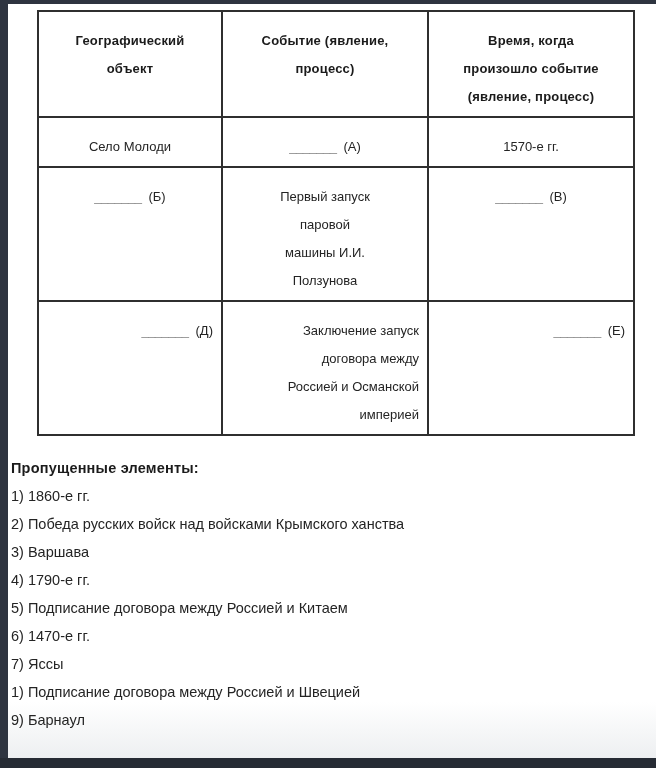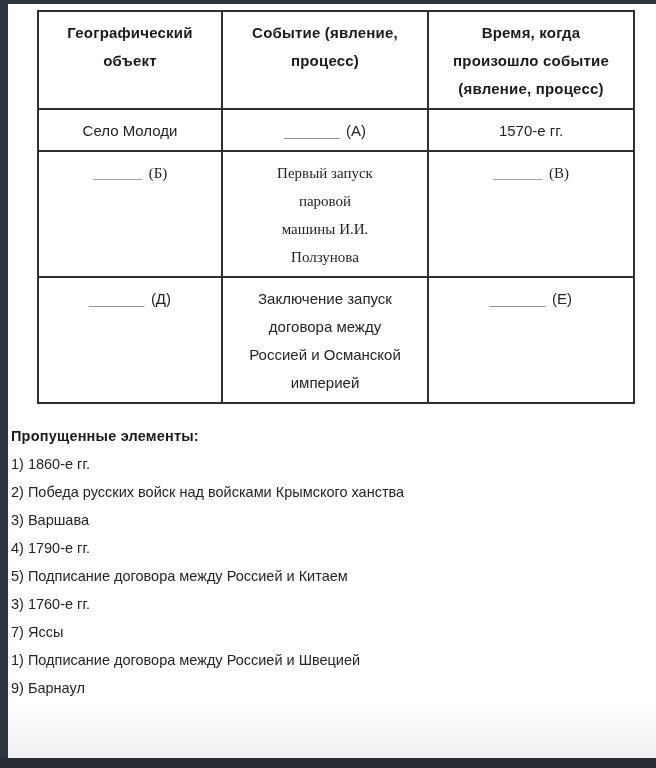--- a/index.html
+++ b/index.html
@@ -34,38 +34,38 @@
   table.events {
     border-collapse: collapse;
     table-layout: fixed;
     margin: 6px 0 0 29px;
     border: 2px solid #2f2f2f;
   }
   table.events th, table.events td {
     border: 2px solid #2f2f2f;
     vertical-align: top;
     text-align: center;
-    padding: 7px 8px 5px;
-    font-size: 15px;
+    padding: 15px 8px 5px;
+    font-size: 13px;
     line-height: 28px;
     color: #242424;
   }
   table.events th {
     font-weight: bold;
     color: #1b1b1b;
     letter-spacing: 0.2px;
   }
   .col-geo   { width: 184px; }
   .col-event { width: 206px; }
   .col-time  { width: 206px; }
   tr.r-header > th { height: 95px; }
   tr.r-single > td { height: 41px; }
-  tr.r-tall4  > td { height: 108px; font-family: Liberation Serif, serif; }
+  tr.r-tall4  > td { height: 108px; }
   tr.r-single2 > td { height: 42px; }
-  tr.r-tall4b > td { height: 121px; }
+  tr.r-tall4b > td { height: 121px; text-align: right; }
   .pre { white-space: pre-line; }
   .blank { color: #8a8a8a; letter-spacing: -0.5px; }
   .blank-label { margin-left: 7px; color: #242424; }
   .missing {
     margin: 18px 0 0 3px;
     font-size: 14.5px;
     line-height: 28px;
     color: #242424;
   }
   .missing-title { font-weight: bold; color: #1b1b1b; letter-spacing: 0.2px; }
@@ -141,19 +141,19 @@
     </tbody>
   </table>
 
   <div class="missing">
     <div class="missing-title">Пропущенные элементы:</div>
     <div class="missing-item">1) 1860-е гг.</div>
     <div class="missing-item">2) Победа русских войск над войсками Крымского ханства</div>
     <div class="missing-item">3) Варшава</div>
     <div class="missing-item">4) 1790-е гг.</div>
     <div class="missing-item">5) Подписание договора между Россией и Китаем</div>
-    <div class="missing-item">3) 1760-е гг.</div>
+    <div class="missing-item">6) 1470-е гг.</div>
     <div class="missing-item">7) Яссы</div>
     <div class="missing-item">1) Подписание договора между Россией и Швецией</div>
     <div class="missing-item">9) Барнаул</div>
   </div>
 
 </div>
 
 </body></html>

